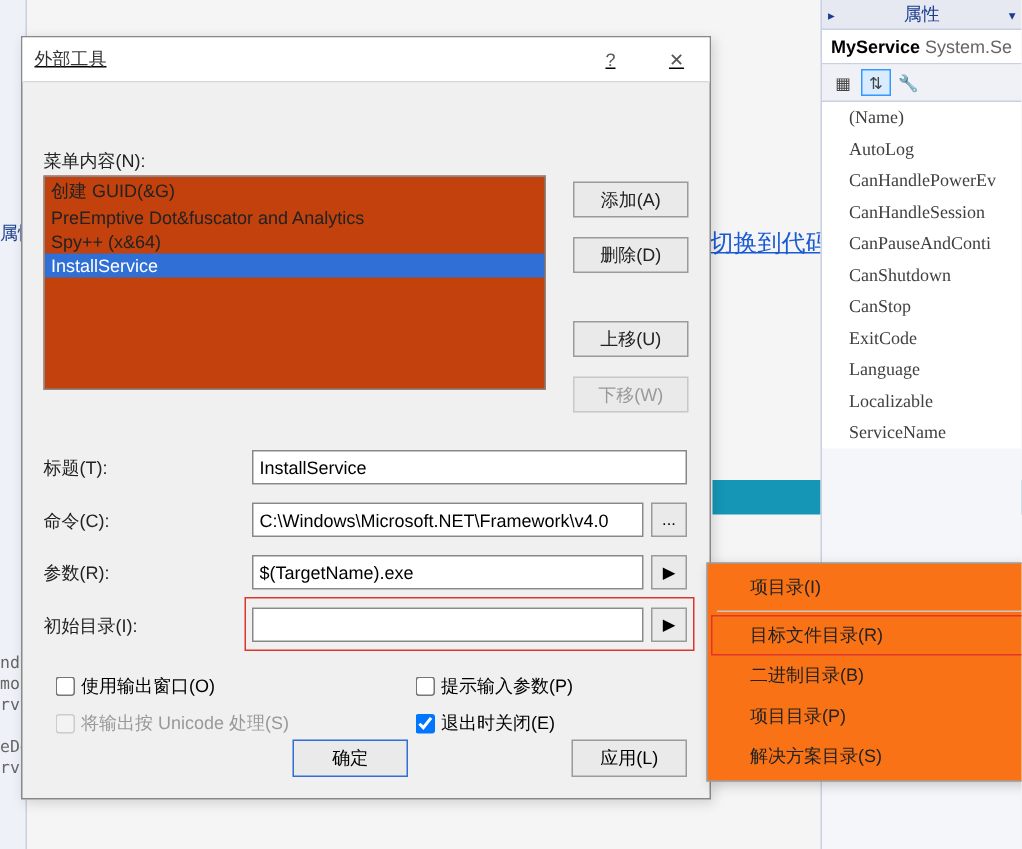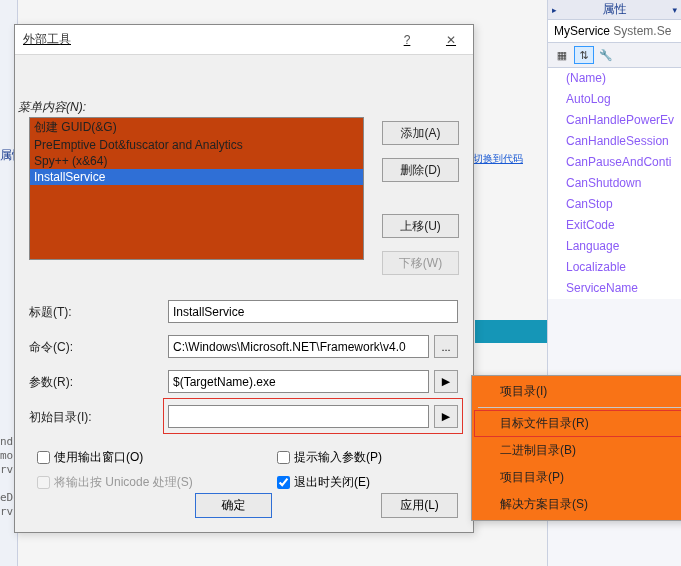--- a/index.html
+++ b/index.html
@@ -32,21 +32,21 @@
     font-family: Consolas, monospace;
     font-size: 11px;
     color: #666;
     line-height: 14px;
   }
   .link-switch {
     position: absolute;
     left: 473px; top: 152px;
     color: #1a5ad4;
     text-decoration: underline;
-    font-size: 10px;
+    font-size: 16px;
   }
   
   .prop-panel {
     position: absolute;
     right: 0; top: 0;
     width: 134px; height: 566px;
     background: #f5f6fa;
     border-left: 1px solid #c9d0e0;
   }
   .prop-header {
@@ -65,21 +65,21 @@
     font-size: 9px;
     color: #1a3d8e;
   }
   .prop-subhead {
     padding: 4px 6px;
     border-bottom: 1px solid #c9d0e0;
     background: #fff;
     white-space: nowrap;
     overflow: hidden;
   }
-  .prop-subhead b { font-weight: normal; }
+  .prop-subhead b { font-weight: bold; }
   .prop-toolbar {
     display: flex;
     gap: 2px;
     padding: 3px 4px;
     border-bottom: 1px solid #c9d0e0;
     background: #f0f1f6;
   }
   .prop-tool {
     width: 20px; height: 18px;
     border: 1px solid transparent;
@@ -93,22 +93,23 @@
     border: 1px solid #3399ff;
     background: #d9ecff;
   }
   .prop-list {
     background: #fff;
   }
   .prop-row {
     padding: 2px 6px 2px 18px;
     white-space: nowrap;
     overflow: hidden;
-    color: #8b5cf6;
+    color: #404040;
     line-height: 17px;
+    font-family: Liberation Serif, serif;
   }
   
   .dialog {
     position: absolute;
     left: 14px; top: 24px;
     width: 460px; height: 509px;
     background: #f0f0f0;
     border: 1px solid #888;
     box-shadow: 2px 2px 8px rgba(0,0,0,.15);
   }
@@ -299,21 +300,21 @@
   </div>
 </div>
 
 <div class="dialog">
   <div class="titlebar">
     <span class="title">外部工具</span>
     <div class="win-btn">?</div>
     <div class="win-btn">✕</div>
   </div>
   <div class="dlg-body">
-    <div class="label" style="position:absolute; left:3px; top:44px;font-style:italic;">菜单内容(N):</div>
+    <div class="label" style="position:absolute; left:14px; top:44px;">菜单内容(N):</div>
 
     <div class="listbox">
       <div class="item">创建 GUID(&amp;G)</div>
       <div class="item">PreEmptive Dot&amp;fuscator and Analytics</div>
       <div class="item">Spy++ (x&amp;64)</div>
       <div class="item sel">InstallService</div>
     </div>
 
     <div class="side-btn" style="top:66px">添加(A)</div>
     <div class="side-btn" style="top:103px">删除(D)</div>

